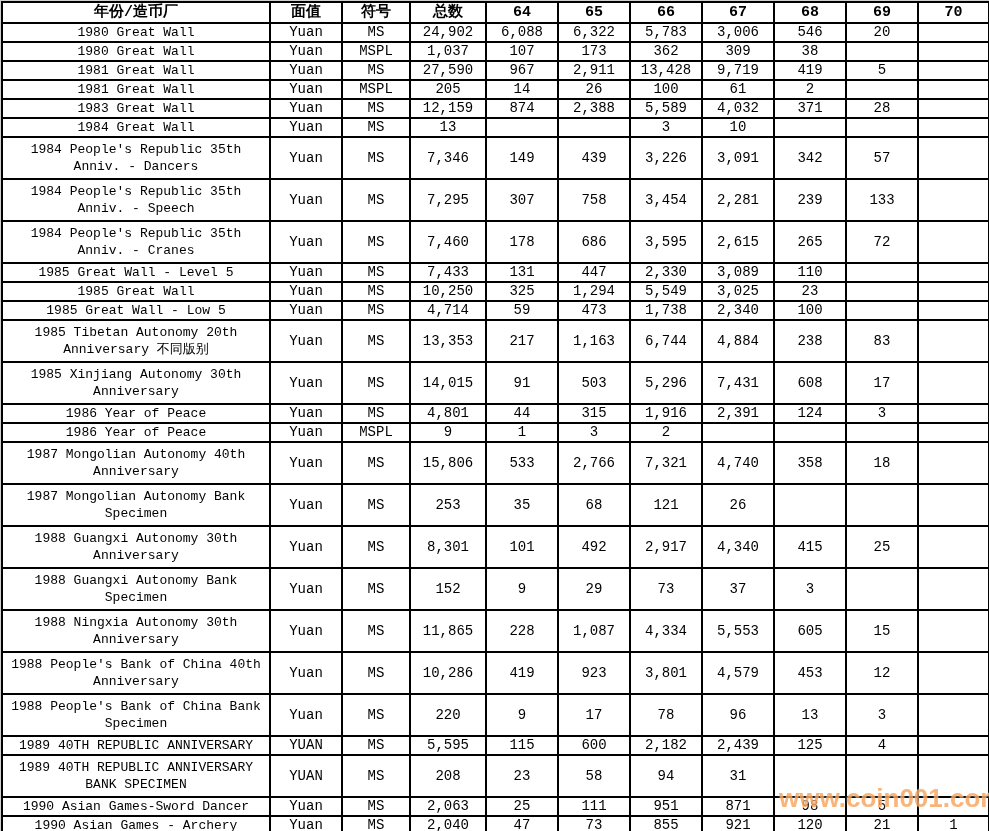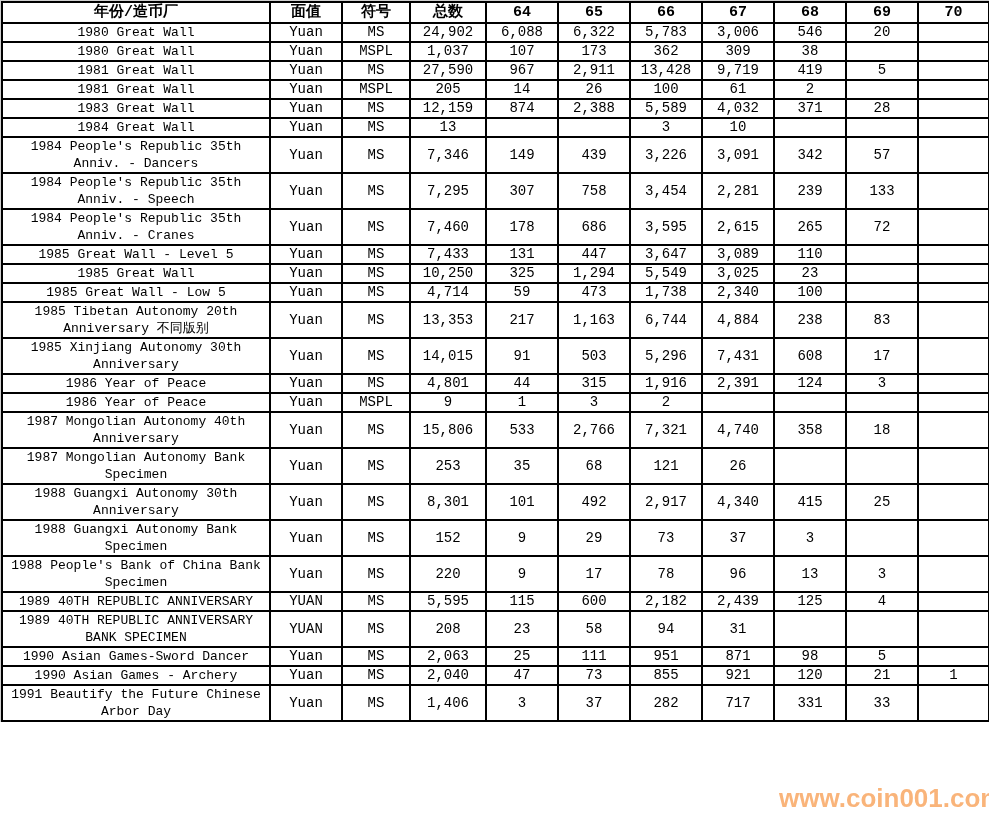--- a/index.html
+++ b/index.html
@@ -32,21 +32,21 @@
     border: 2px solid #000;
     padding: 0 1px;
     text-align: center;
     vertical-align: middle;
     overflow: hidden;
     white-space: pre-line;
     font-weight: normal;
   }
   thead tr { height: 21px; }
   tr.single { height: 18px; }
-  tr.double { height: 36px; }
+  tr.double { height: 42px; }
   th {
     font-size: 15px;
     font-weight: bold;
     line-height: 17px;
   }
   td {
     font-size: 14px;
     line-height: 17px;
   }
   td.label-cell {
@@ -224,21 +224,21 @@
           <td>72</td>
           <td></td>
         </tr>
         <tr class="single">
           <td class="label-cell">1985 Great Wall - Level 5</td>
           <td>Yuan</td>
           <td>MS</td>
           <td>7,433</td>
           <td>131</td>
           <td>447</td>
-          <td>3,647</td>
+          <td>2,330</td>
           <td>3,089</td>
           <td>110</td>
           <td></td>
           <td></td>
         </tr>
         <tr class="single">
           <td class="label-cell">1985 Great Wall</td>
           <td>Yuan</td>
           <td>MS</td>
           <td>10,250</td>
@@ -364,20 +364,48 @@
 Specimen</td>
           <td>Yuan</td>
           <td>MS</td>
           <td>152</td>
           <td>9</td>
           <td>29</td>
           <td>73</td>
           <td>37</td>
           <td>3</td>
           <td></td>
+          <td></td>
+        </tr>
+        <tr class="double">
+          <td class="label-cell">1988 Ningxia Autonomy 30th
+Anniversary</td>
+          <td>Yuan</td>
+          <td>MS</td>
+          <td>11,865</td>
+          <td>228</td>
+          <td>1,087</td>
+          <td>4,334</td>
+          <td>5,553</td>
+          <td>605</td>
+          <td>15</td>
+          <td></td>
+        </tr>
+        <tr class="double">
+          <td class="label-cell">1988 People's Bank of China 40th
+Anniversary</td>
+          <td>Yuan</td>
+          <td>MS</td>
+          <td>10,286</td>
+          <td>419</td>
+          <td>923</td>
+          <td>3,801</td>
+          <td>4,579</td>
+          <td>453</td>
+          <td>12</td>
           <td></td>
         </tr>
         <tr class="double">
           <td class="label-cell">1988 People's Bank of China Bank
 Specimen</td>
           <td>Yuan</td>
           <td>MS</td>
           <td>220</td>
           <td>9</td>
           <td>17</td>

